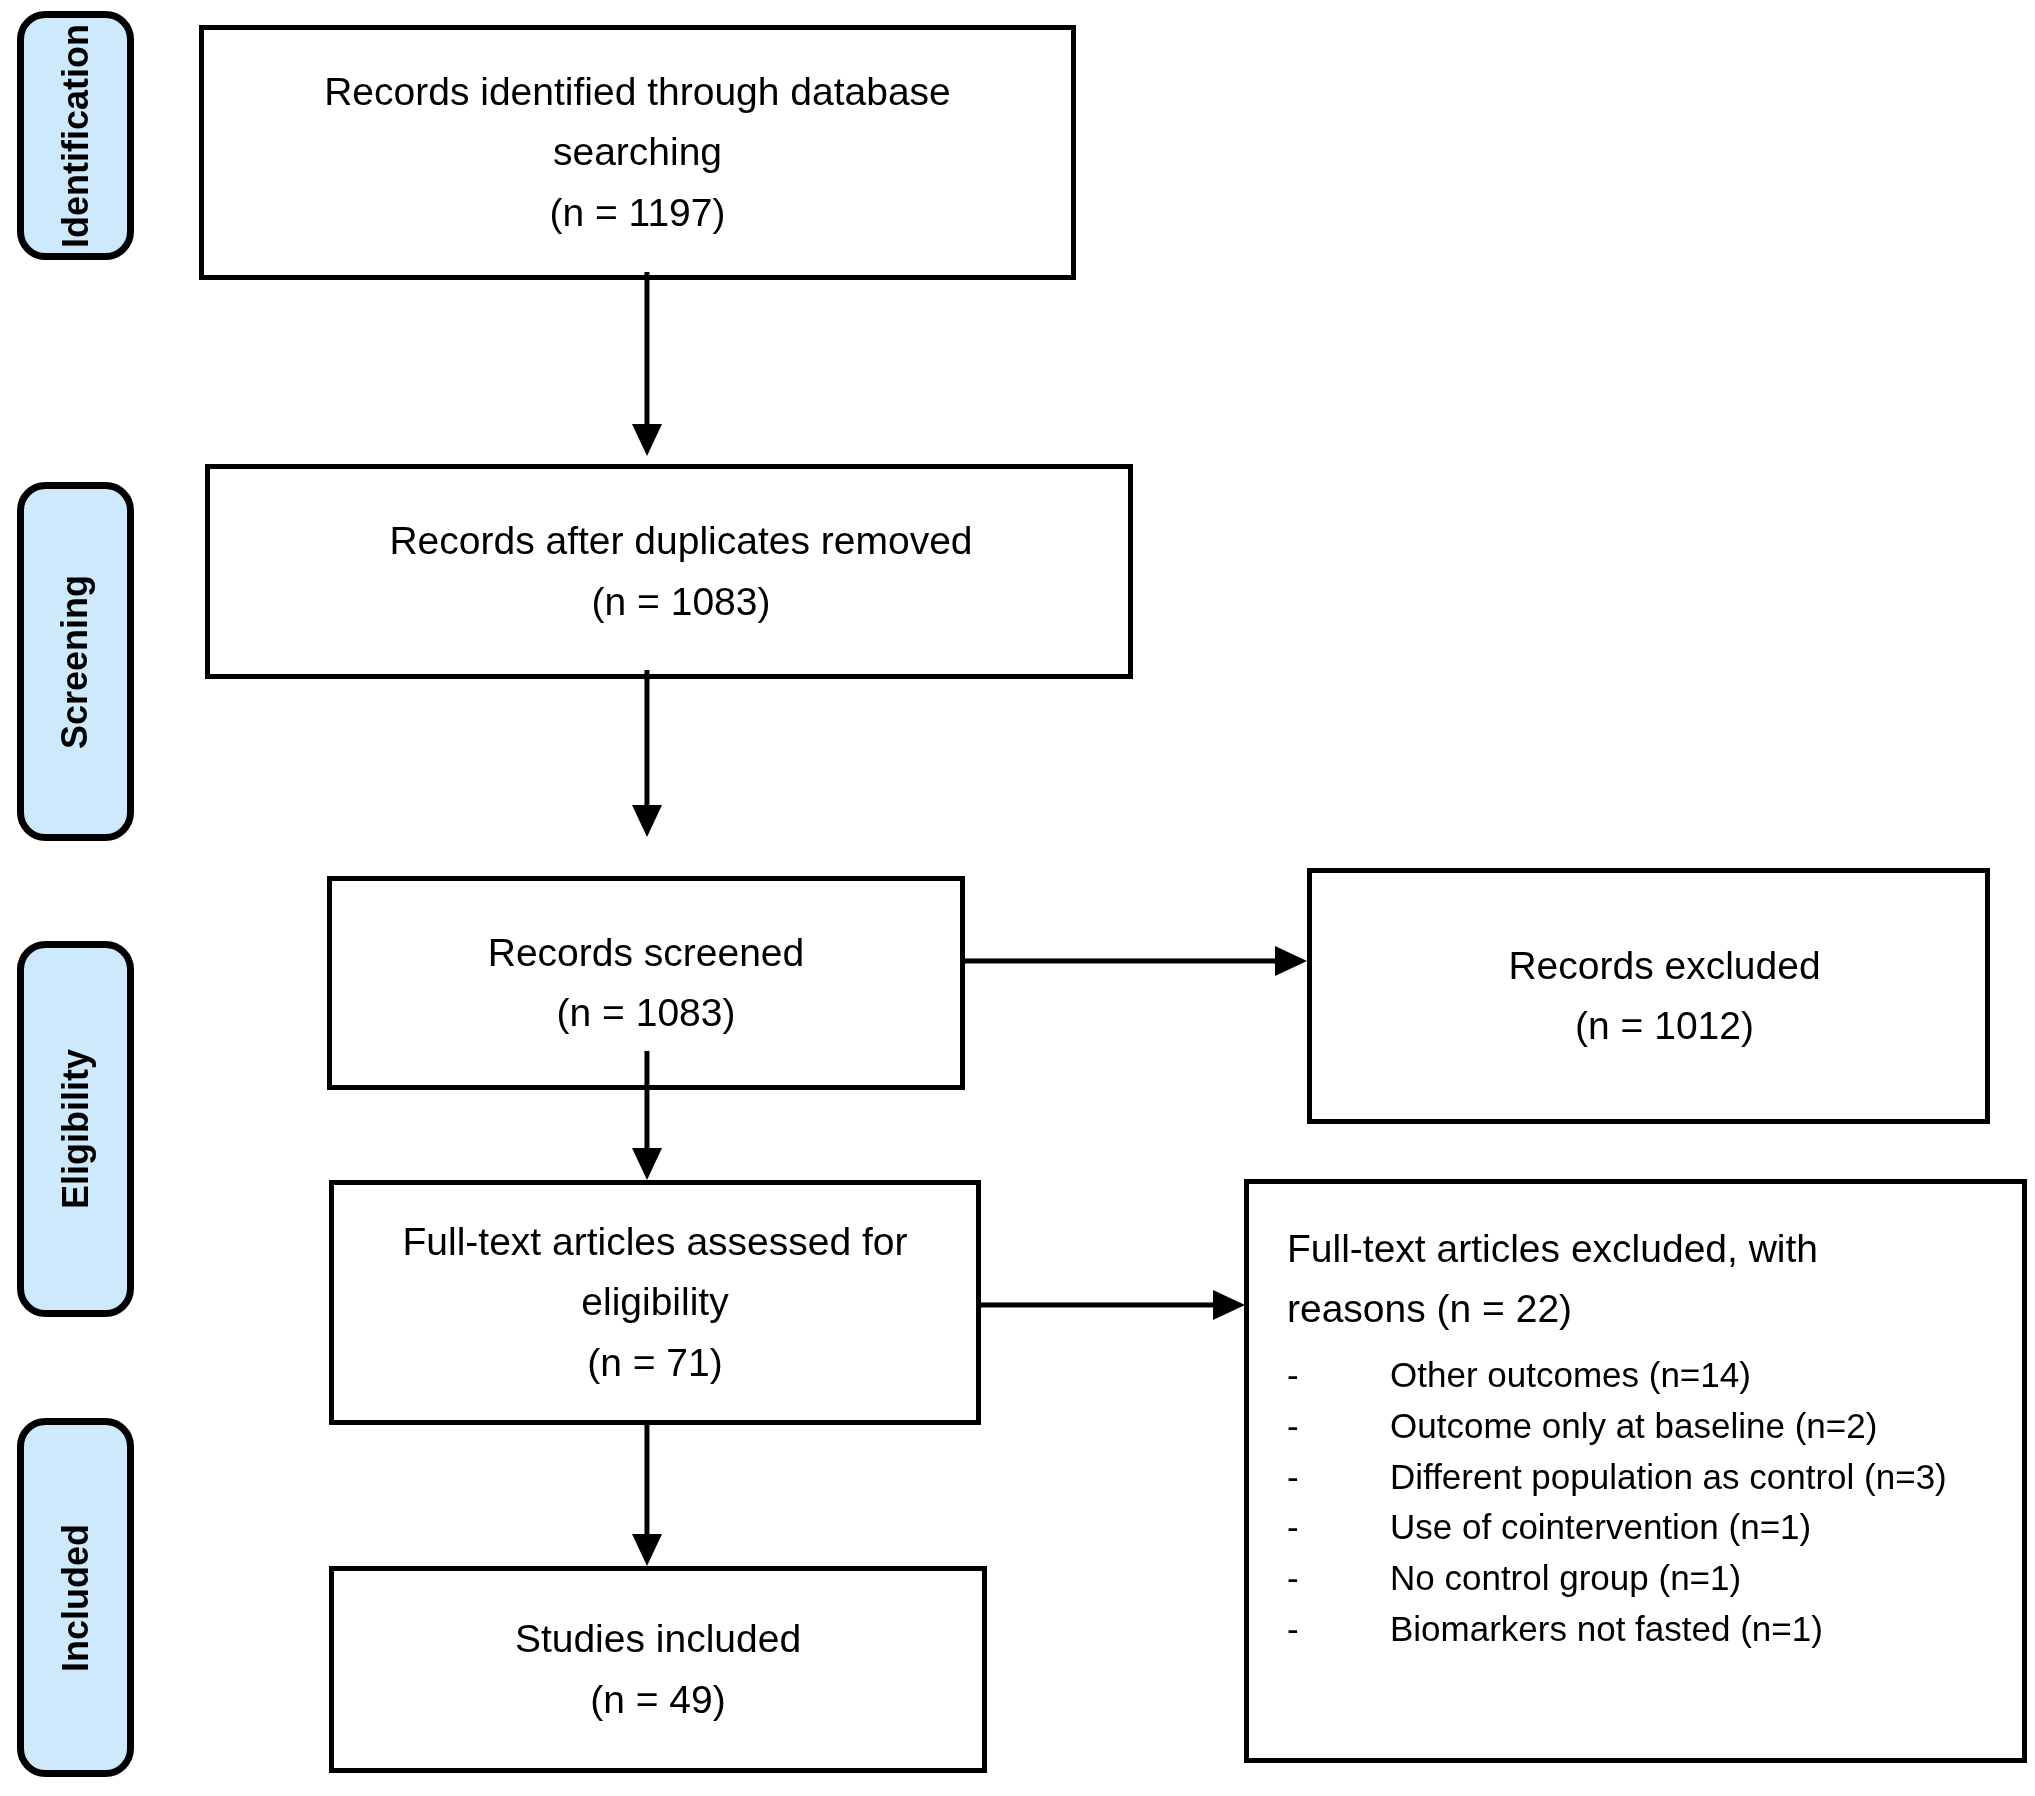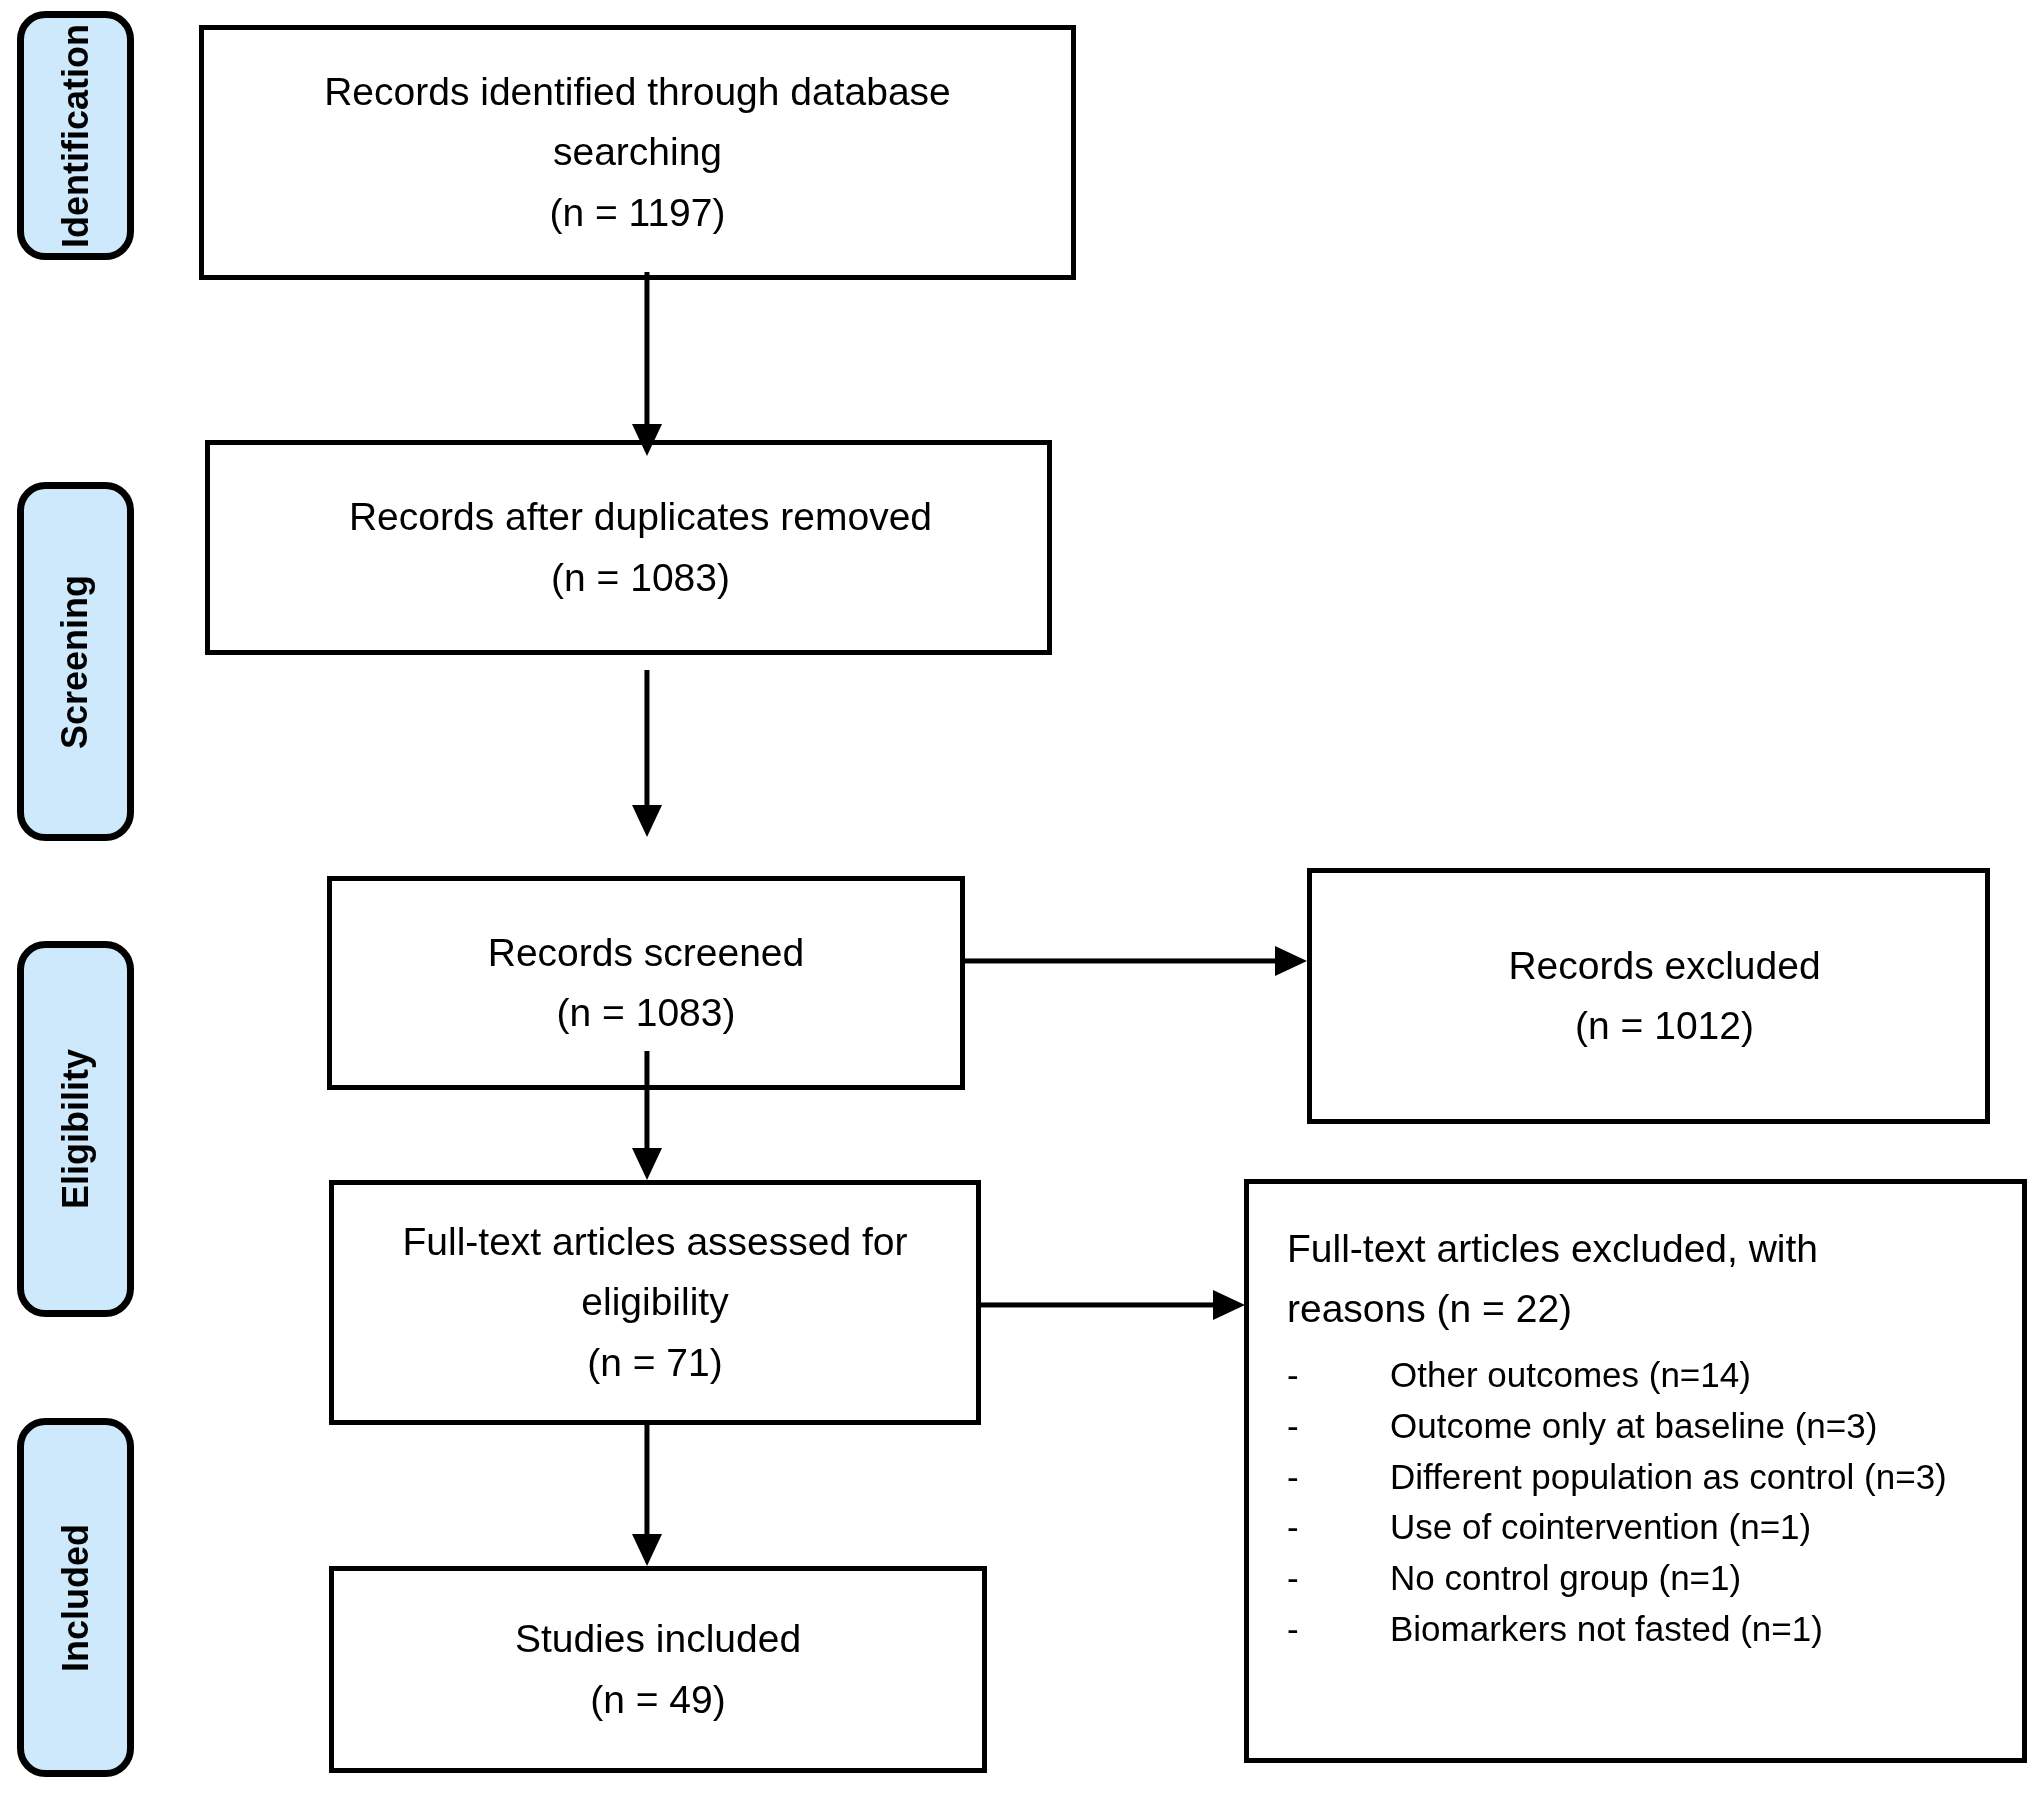--- a/index.html
+++ b/index.html
@@ -114,21 +114,21 @@
   </div>
   <div class="stage" style="top:1418px;height:359px;">
     <span class="rot">Included</span>
   </div>
 
   <div class="fbox" style="left:199px;top:25px;width:877px;height:255px;">
     <div class="lbl" style="max-width:655px;">Records identified through database searching</div>
     <div class="cnt">(n = 1197)</div>
   </div>
 
-  <div class="fbox" style="left:205px;top:440px;width:847px;height:215px;padding-left:24px;">
+  <div class="fbox" style="left:205px;top:464px;width:928px;height:215px;padding-left:24px;">
     <div class="lbl">Records after duplicates removed</div>
     <div class="cnt">(n = 1083)</div>
   </div>
 
   <div class="fbox" style="left:327px;top:876px;width:638px;height:214px;">
     <div class="lbl">Records screened</div>
     <div class="cnt">(n = 1083)</div>
   </div>
 
   <div class="fbox" style="left:329px;top:1180px;width:652px;height:245px;">
@@ -148,21 +148,21 @@
 
   <div class="dbox" style="left:1244px;top:1179px;width:783px;height:584px;">
     <div class="heading">Full-text articles excluded, with reasons (n = 22)</div>
     <div class="reasons">
       <div class="reason-row">
         <span class="dash">-</span>
         <span class="txt">Other outcomes (n=14)</span>
       </div>
       <div class="reason-row">
         <span class="dash">-</span>
-        <span class="txt">Outcome only at baseline (n=3)</span>
+        <span class="txt">Outcome only at baseline (n=2)</span>
       </div>
       <div class="reason-row">
         <span class="dash">-</span>
         <span class="txt">Different population as control (n=3)</span>
       </div>
       <div class="reason-row">
         <span class="dash">-</span>
         <span class="txt">Use of cointervention (n=1)</span>
       </div>
       <div class="reason-row">

